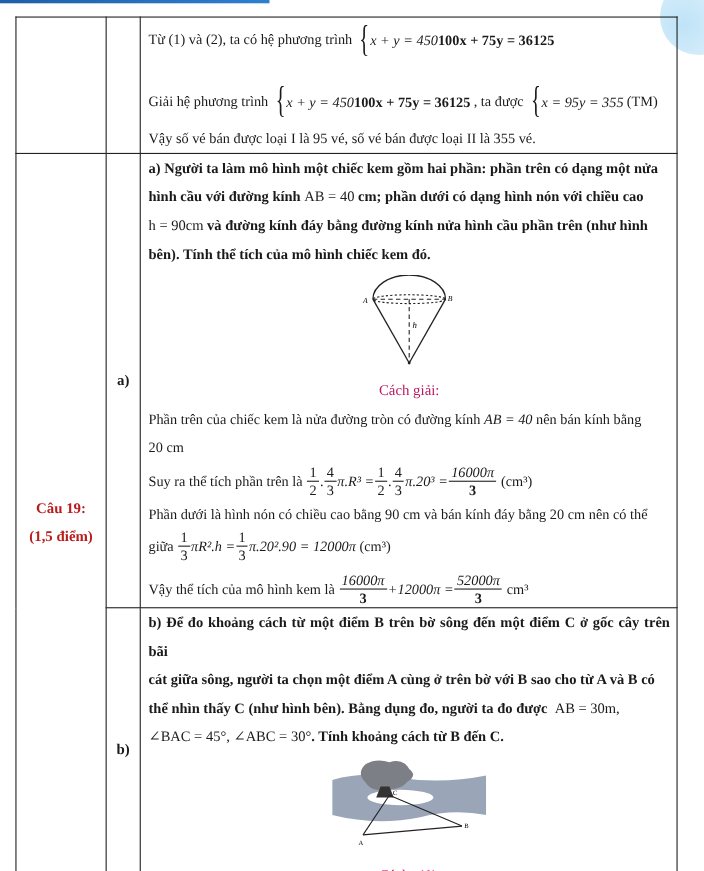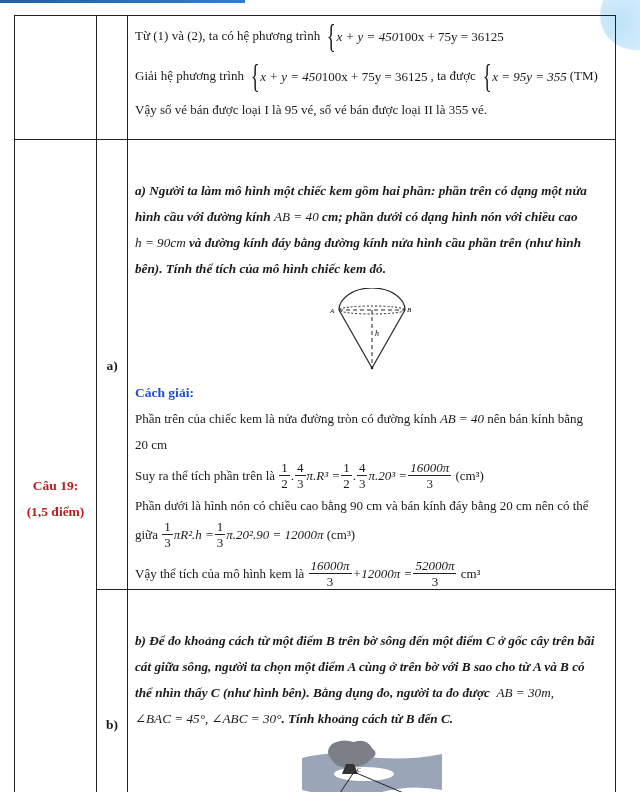--- a/index.html
+++ b/index.html
@@ -32,39 +32,39 @@
   col.c2 { width: 31px; }
   col.c3 { width: 488px; }
   .cell-center { text-align: center; vertical-align: middle !important; }
   .q-label {
     color: #b91c1c; font-weight: bold; font-size: 13.5px; line-height: 26px;
   }
   .part-label { font-weight: bold; font-size: 13.5px; }
   .content { padding: 0 6px 0 7px; font-size: 13px; line-height: 26px; }
   .line { display: flex; align-items: center; white-space: nowrap; }
   .math { font-family: "Liberation Serif", serif; font-style: italic; }
-  .up { font-style: normal; }
+  .up { font-style: normal; font-weight: bold; }
   .sys {
     display: inline-flex; align-items: center; margin: 0 3px;
   }
   .brace {
     font-size: 34px; line-height: 34px; font-weight: 100; transform: scaleX(0.55);
     margin-right: -3px; font-style: normal;
   }
   .sys-rows { display: flex; flex-direction: row; line-height: 19px; font-size: 13px; }
   .frac {
     display: inline-flex; flex-direction: column; align-items: center;
     vertical-align: middle; margin: 0 1px; line-height: 15px; font-size: 13px;
   }
   .frac .num { border-bottom: 1px solid #222; padding: 0 2px; }
   .frac .den { padding: 0 2px; }
-  .red-title { color: #1d4ed8; font-weight: bold; font-size: 13.5px; }
+  .red-title { color: #be185d; font-weight: normal; font-size: 13.5px; text-align: center; }
   .prob {
-    font-weight: bold; font-style: italic; font-size: 13.2px; line-height: 26px;
-    text-align: justify; padding: 0 6px 0 7px; margin-top: 38px;
+    font-weight: bold; font-size: 13.2px; line-height: 26px;
+    text-align: justify; padding: 0 6px 0 7px;
   }
   .prob .m { font-weight: normal; }
   .fig-cone { display: block; margin: 6px auto 0; }
   .fig-river { display: block; margin: 8px auto 0; }
 </style>
 </head>
 <body>
 
 <div class="top-strip"></div>
 <div class="corner-deco"></div>
@@ -85,21 +85,21 @@
         <div class="line">
           <span>Từ (1) và (2), ta có hệ phương trình</span>
           <span class="sys math">
             <span class="brace">{</span>
             <span class="sys-rows">
               <span>x + y = 450</span>
               <span class="up">100x + 75y = 36125</span>
             </span>
           </span>
         </div>
-        <div class="line" style="margin-top:6px">
+        <div class="line" style="margin-top:22px">
           <span>Giải hệ phương trình</span>
           <span class="sys math">
             <span class="brace">{</span>
             <span class="sys-rows">
               <span>x + y = 450</span>
               <span class="up">100x + 75y = 36125</span>
             </span>
           </span>
           <span>, ta được</span>
           <span class="sys math">

